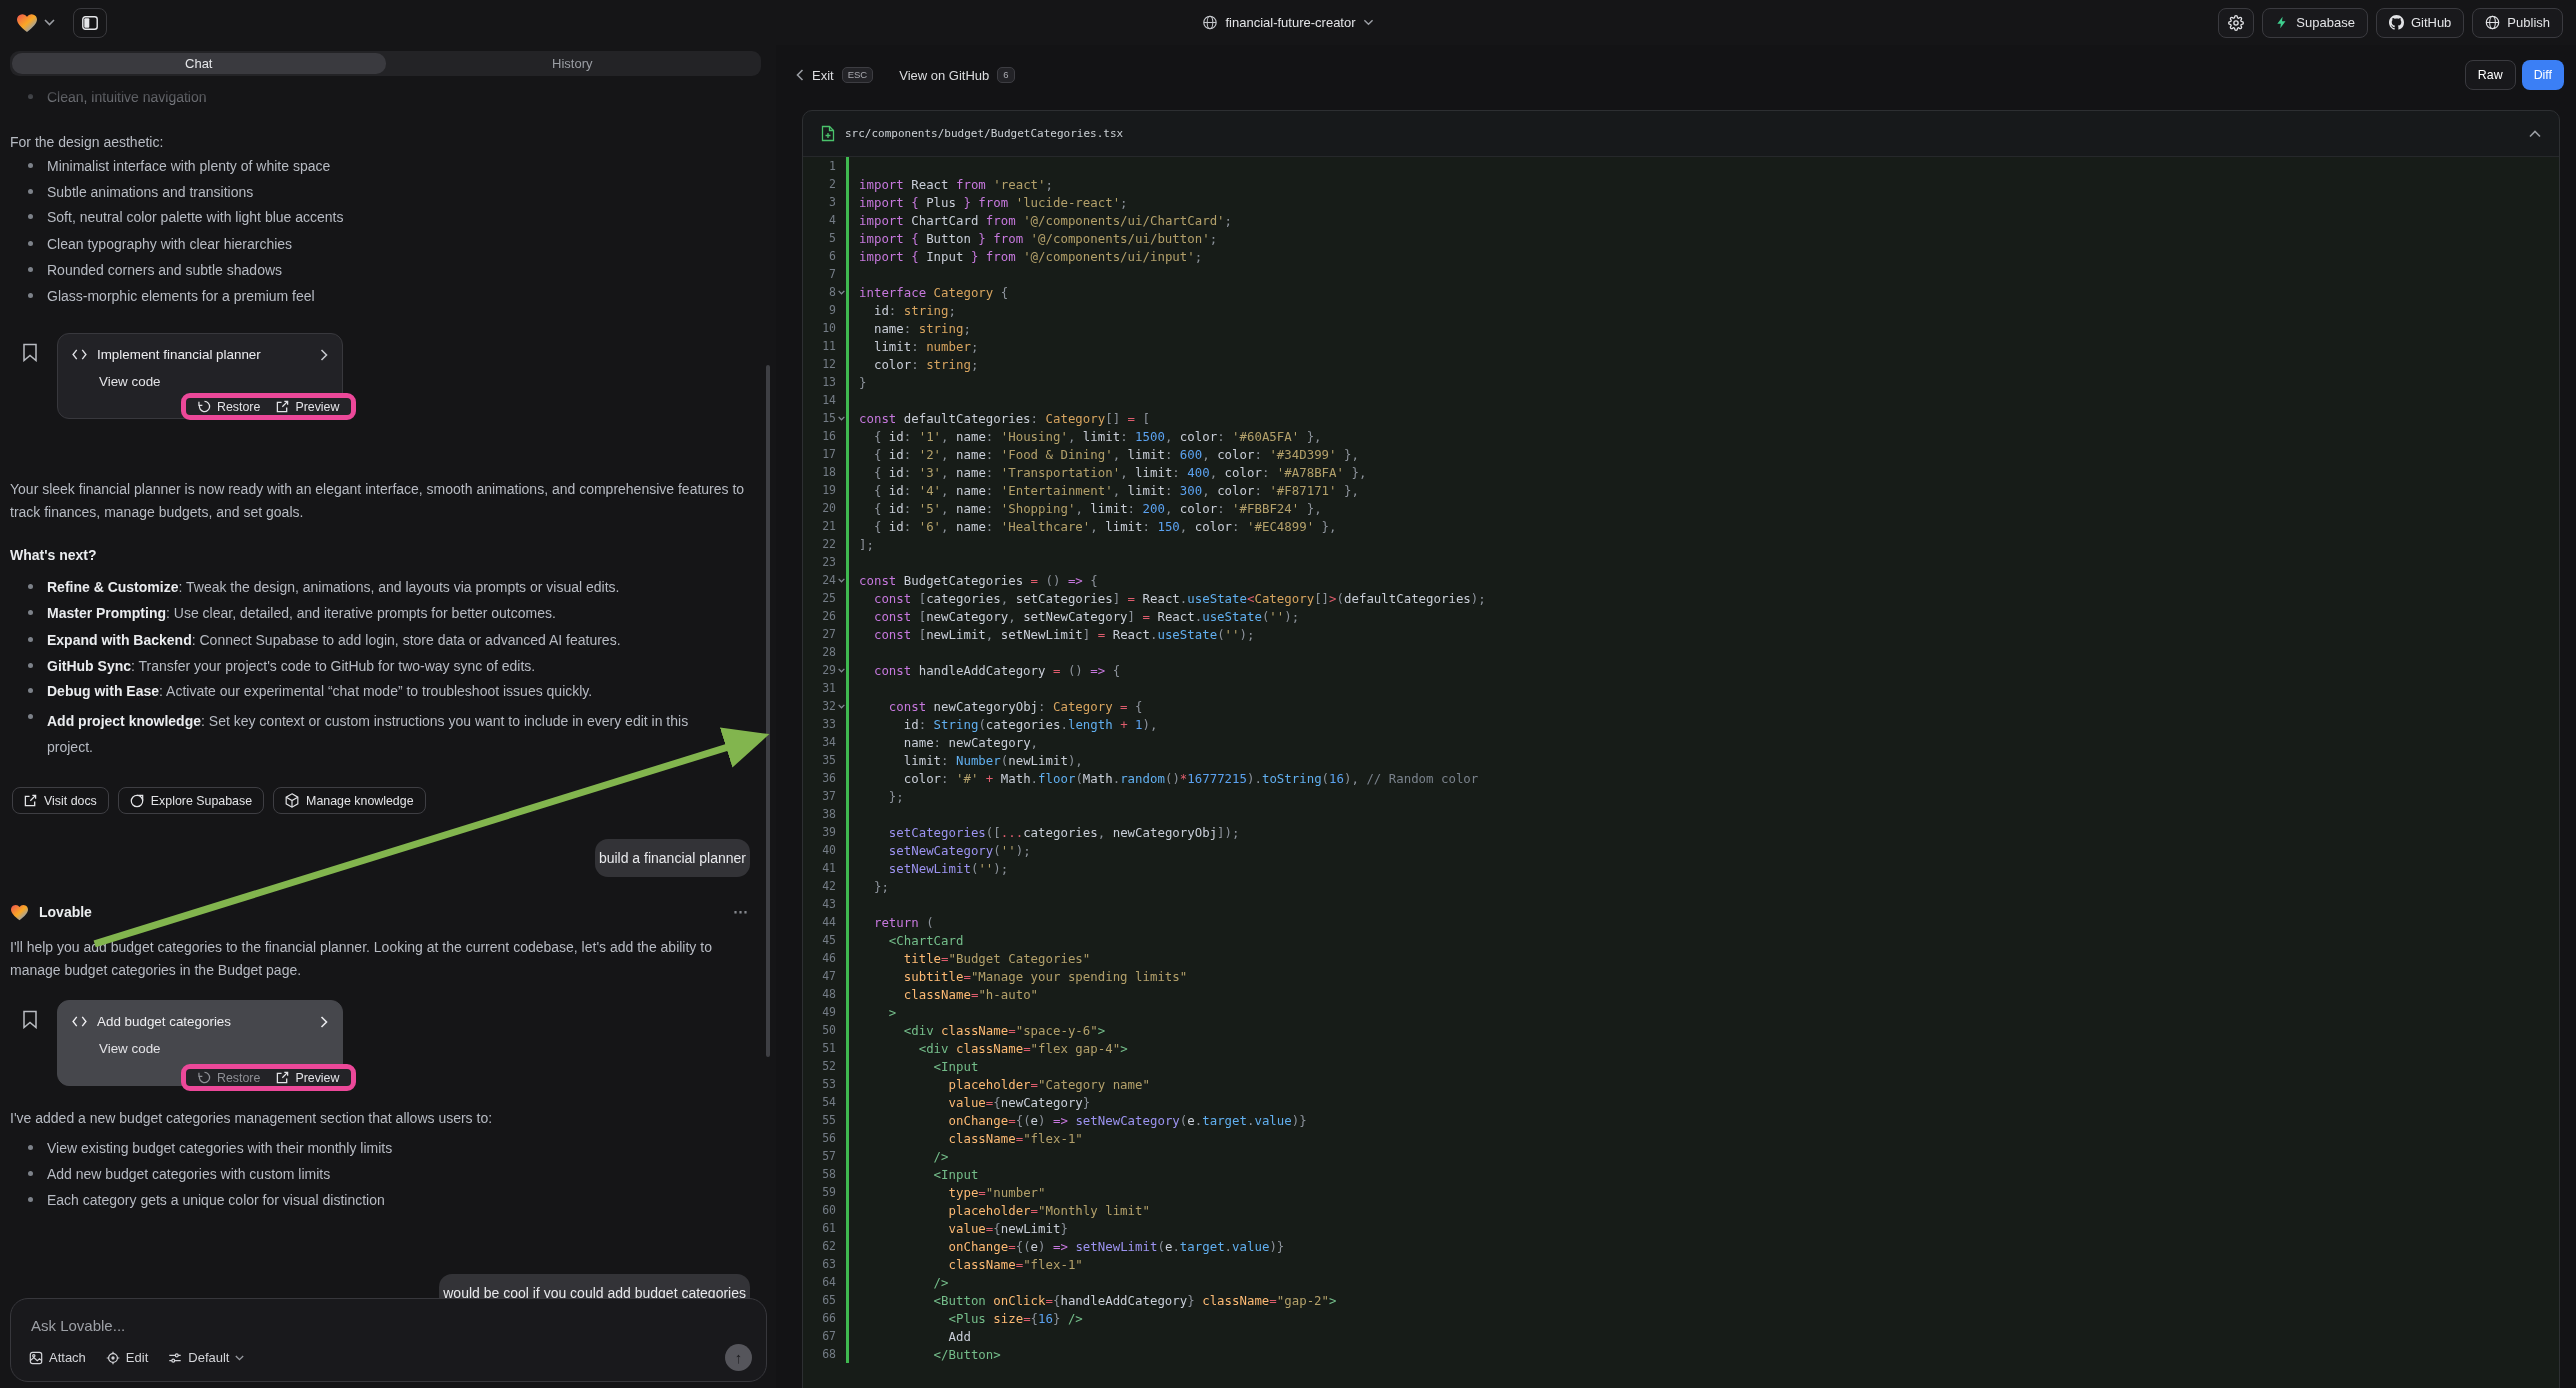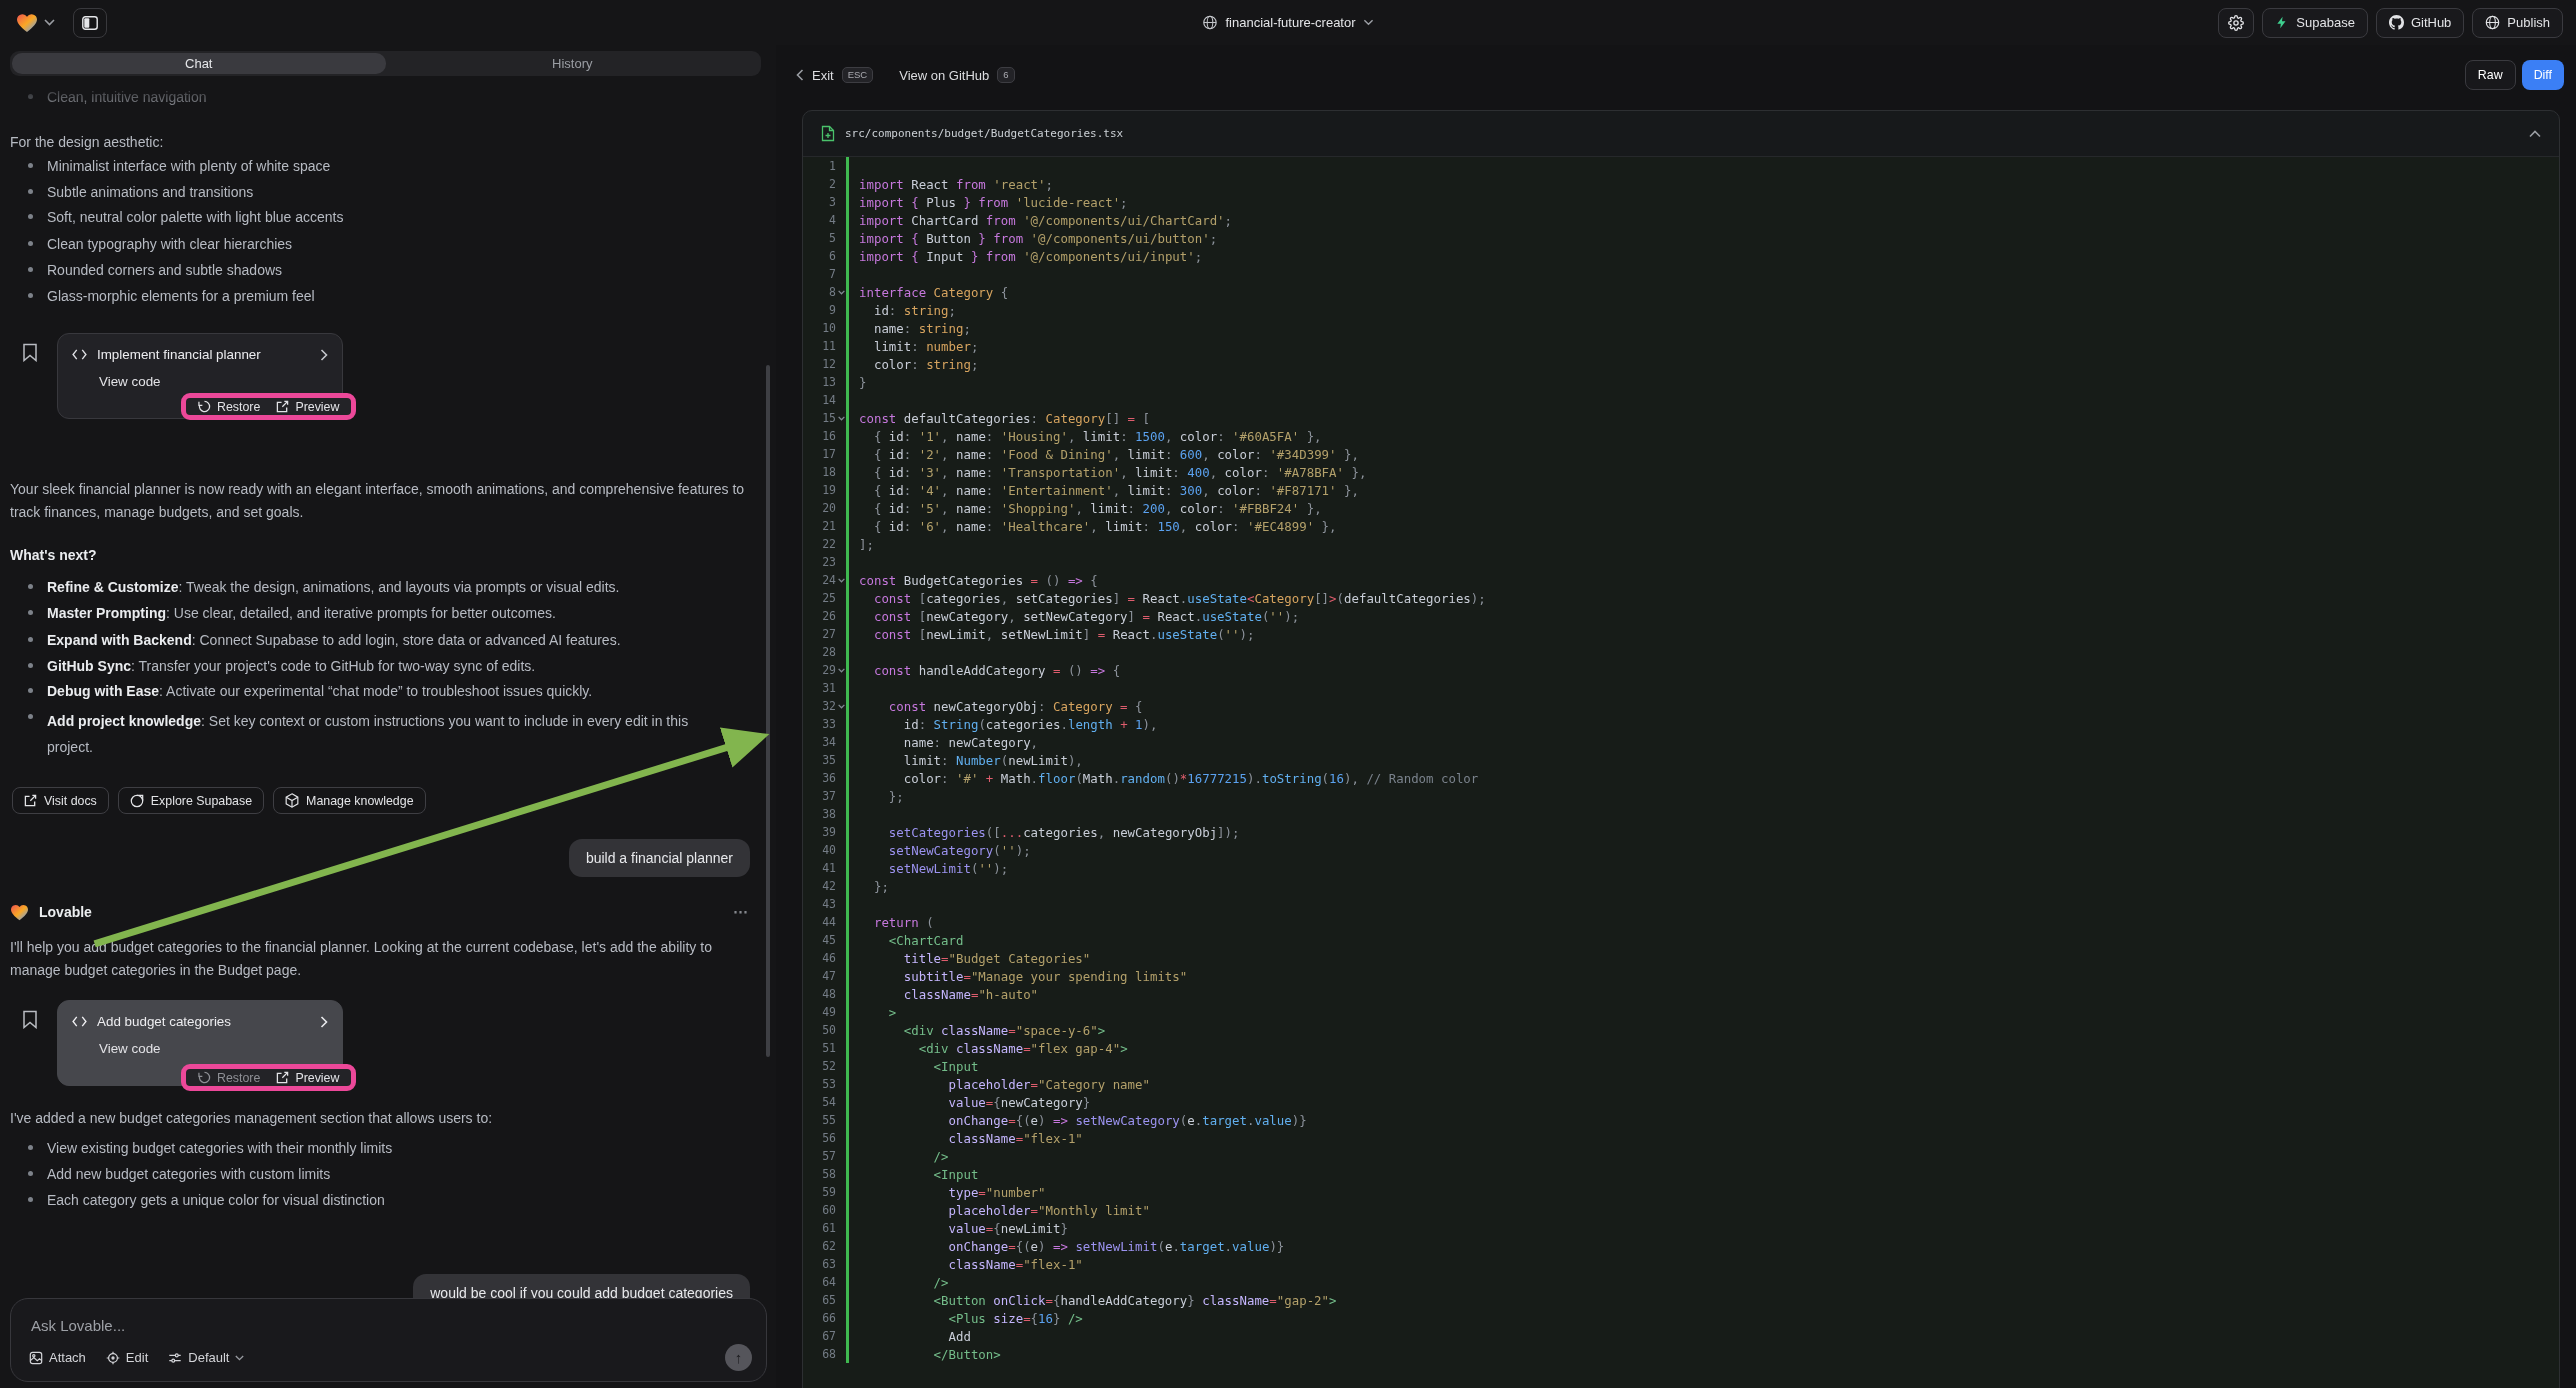--- a/index.html
+++ b/index.html
@@ -38,21 +38,21 @@
   .cc-chev { margin-left:auto; }
   .cc-row2 { margin-top:12px; margin-left:27px; font-size:13.4px; color:#e2e2e6; }
   .bookmark { position:absolute; left:22px; }
   .pill { position:absolute; left:181px; height:27px; background:#232327; border:5px solid #ec4899; border-radius:9px; display:flex; align-items:center; gap:16px; padding:0 12px; font-size:12.4px; color:#e3e3e7; z-index:2; }
   .pill .item { display:flex; align-items:center; gap:6px; }
   .pill .dim { color:#8e8f95; }
 
   .actionrow { position:absolute; left:12px; display:flex; gap:9px; }
   .action-btn { height:27px; display:flex; align-items:center; gap:7px; padding:0 11px; border:1px solid #3e3e43; border-radius:8px; background:transparent; font-size:12.4px; color:#e3e4e7; }
 
-  .ububble { position:absolute; right:26px; background:#333337; border-radius:13px; padding:11px 17px; font-size:14px; color:#e8e9ec; }
+  .ububble { position:absolute; right:26px; background:#333337; border-radius:13px; padding:11px 4px; font-size:14px; color:#e8e9ec; }
 
   .lov-head { position:absolute; left:10px; right:26px; display:flex; align-items:center; gap:10px; font-size:14px; font-weight:700; color:#eceef0; }
   .more { margin-left:auto; color:#85888e; font-size:15px; letter-spacing:2px; }
 
   .scrollthumb { position:absolute; right:6px; top:289px; width:4px; height:692px; background:#3e3f44; border-radius:2px; }
 
   .askbox { position:absolute; left:10px; width:757px; bottom:6px; height:84px; background:#19191c; border:1px solid #37373c; border-radius:18px; padding:18px 20px 12px; }
   .ask-ph { font-size:15px; color:#9da0a6; }
   .ask-row { position:absolute; left:18px; right:14px; bottom:10px; display:flex; align-items:center; gap:20px; font-size:13px; color:#d3d4d8; }
   .ask-item { display:flex; align-items:center; gap:6px; }
@@ -74,21 +74,21 @@
   .codearea { position:absolute; top:46px; left:0; right:0; bottom:0; background:#171c18; overflow:hidden; }
   .rows { position:relative; }
   .rows::before { content:""; position:absolute; left:43px; top:0; bottom:0; width:3px; background:#3fb950; }
   .crow { display:flex; align-items:center; height:18px; font-family:"DejaVu Sans Mono", monospace; }
   .ln { width:33px; flex:none; text-align:right; font-size:11.5px; color:#747c86; }
   .foldslot { width:10px; flex:none; display:flex; justify-content:center; align-items:center; color:#828a93; }
   .ct { margin-left:13px; white-space:pre; font-size:12.4px; color:#c9ced8; }
 
   .kw{color:#c678dd} .pl{color:#c9ced8} .str{color:#b3a06a} .num{color:#5ba2f0}
   .ty{color:#d7a45f} .fnb{color:#61afef} .fnp{color:#9c93f0} .tag{color:#74bd8a}
-  .attr{color:#c4b5fd} .op{color:#de5d6d} .pun{color:#8d939c} .cmt{color:#7a828c}
+  .attr{color:#fdba74} .op{color:#de5d6d} .pun{color:#8d939c} .cmt{color:#7a828c}
 
   .arrow-overlay { position:absolute; inset:0; z-index:60; pointer-events:none; }
   .icon { flex:none; display:inline-flex; }
 </style>
 </head>
 <body>
 
 <div class="topbar">
   <div class="tb-left">
     <div class="logo-btn">

